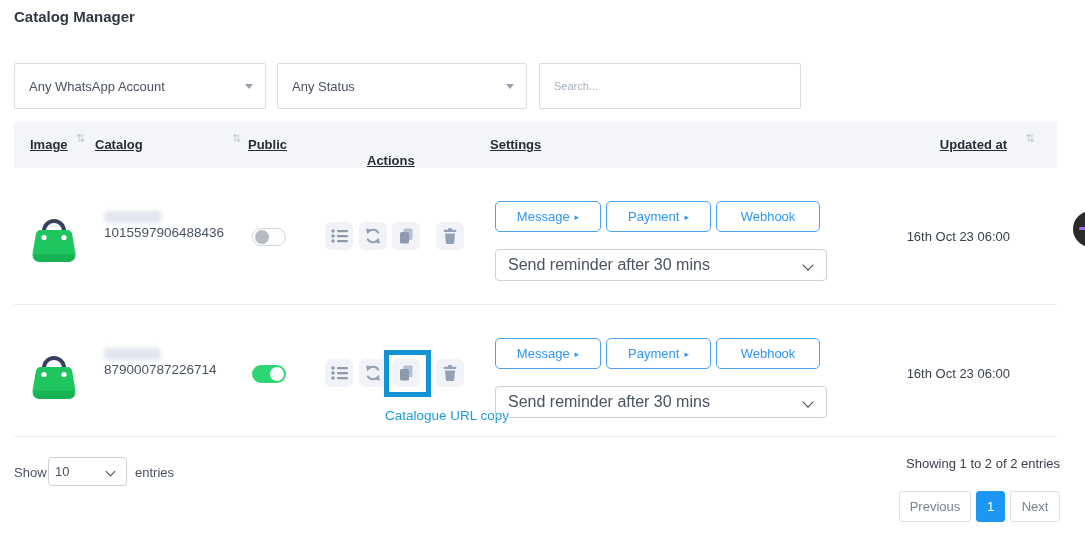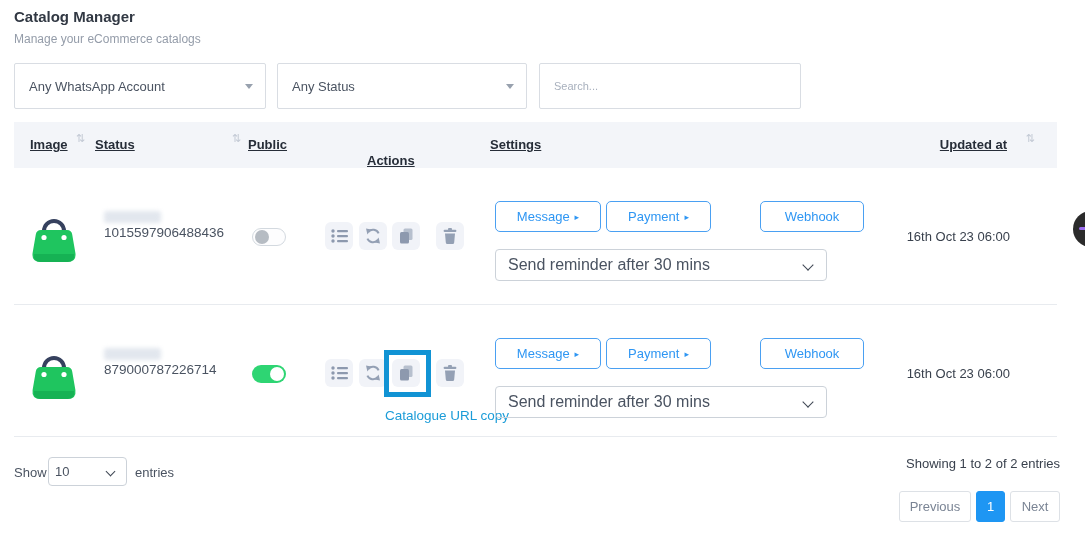--- a/index.html
+++ b/index.html
@@ -44,21 +44,21 @@
   .toggle.on .knob { right:2px; top:2px; background:#fff; }
 
   .icon-btn { position:absolute; top:54px; width:28px; height:28px; background:#f1f3f8; border-radius:6px; display:flex; align-items:center; justify-content:center; cursor:pointer; }
   .icon-btn.b1 { left:325px; } .icon-btn.b2 { left:359px; } .icon-btn.b3 { left:392px; } .icon-btn.b4 { left:436px; }
 
   .hl-box { position:absolute; left:384px; top:45px; width:47px; height:47px; border:5px solid #1193d4; }
   .annotation-label { position:absolute; left:385px; top:103px; font-size:13.5px; color:#1b9cd8; }
 
   .set-btn { position:absolute; top:33px; height:31px; background:#fff; border:1px solid #4aa0f2; border-radius:5px; color:#2e96f3; font-size:13px; display:flex; align-items:center; justify-content:center; gap:5px; cursor:pointer; font-family:"Liberation Sans", sans-serif; }
   .set-btn .btn-caret { font-size:9px; color:#2e96f3; }
-  .sb1 { left:495px; width:106px; } .sb2 { left:606px; width:105px; } .sb3 { left:760px; width:104px; }
+  .sb1 { left:495px; width:106px; } .sb2 { left:606px; width:105px; } .sb3 { left:716px; width:104px; }
 
   .reminder { position:absolute; left:495px; top:81px; width:332px; height:32px; border:1px solid #ccd2d9; border-radius:4px; font-size:16px; color:#4a5361; display:flex; align-items:center; padding:0 12px; cursor:pointer; }
   .chev { position:absolute; right:14px; top:11px; width:8px; height:8px; border-right:1.6px solid #3f4754; border-bottom:1.6px solid #3f4754; transform:rotate(45deg); }
 
   .updated { position:absolute; right:75px; top:61px; font-size:13px; color:#39414d; }
 
   .show-label { position:absolute; left:14px; top:465px; font-size:13px; }
   .show-select { position:absolute; left:48px; top:457px; width:79px; height:29px; border:1px solid #ccd2d9; border-radius:4px; font-size:13px; color:#4a5361; display:flex; align-items:center; padding:0 6px; cursor:pointer; }
   .show-select .chev { right:12px; top:10px; width:7px; height:7px; }
   .entries-label { position:absolute; left:135px; top:465px; font-size:13px; }
@@ -106,36 +106,35 @@
       <rect x="7" y="1" width="4" height="2.4" rx="1" fill="#94a0b4"></rect>
       <rect x="2.6" y="2.8" width="12.8" height="2.2" rx="1" fill="#94a0b4"></rect>
       <path d="M4 6.5 h10 l-0.8 9 q-0.1 1.5 -1.6 1.5 h-5.2 q-1.5 0 -1.6 -1.5 Z" fill="#94a0b4"></path>
     </g>
   </defs>
 </svg>
 
 <div class="app">
 
   <div class="page-title">Catalog Manager</div>
-  <div class="page-subtitle">Manage your eCommerce catalogs</div>
 
   <div class="filter-box filter-account">
     <span>Any WhatsApp Account</span>
     <span class="caret-down"></span>
   </div>
   <div class="filter-box filter-status">
     <span>Any Status</span>
     <span class="caret-down"></span>
   </div>
   <input class="search-box" placeholder="Search..." style="">
 
   <div class="thead">
     <span class="th th-image">Image</span>
     <span class="sort sort-image">⇅</span>
-    <span class="th th-catalog">Status</span>
+    <span class="th th-catalog">Catalog</span>
     <span class="sort sort-catalog">⇅</span>
     <span class="th th-public">Public</span>
     <span class="th th-actions">Actions</span>
     <span class="th th-settings">Settings</span>
     <span class="th th-updated">Updated at</span>
     <span class="sort sort-updated">⇅</span>
   </div>
 
   <div class="trow trow-1">
     <svg class="bag" width="48" height="54" viewBox="0 0 48 54">

